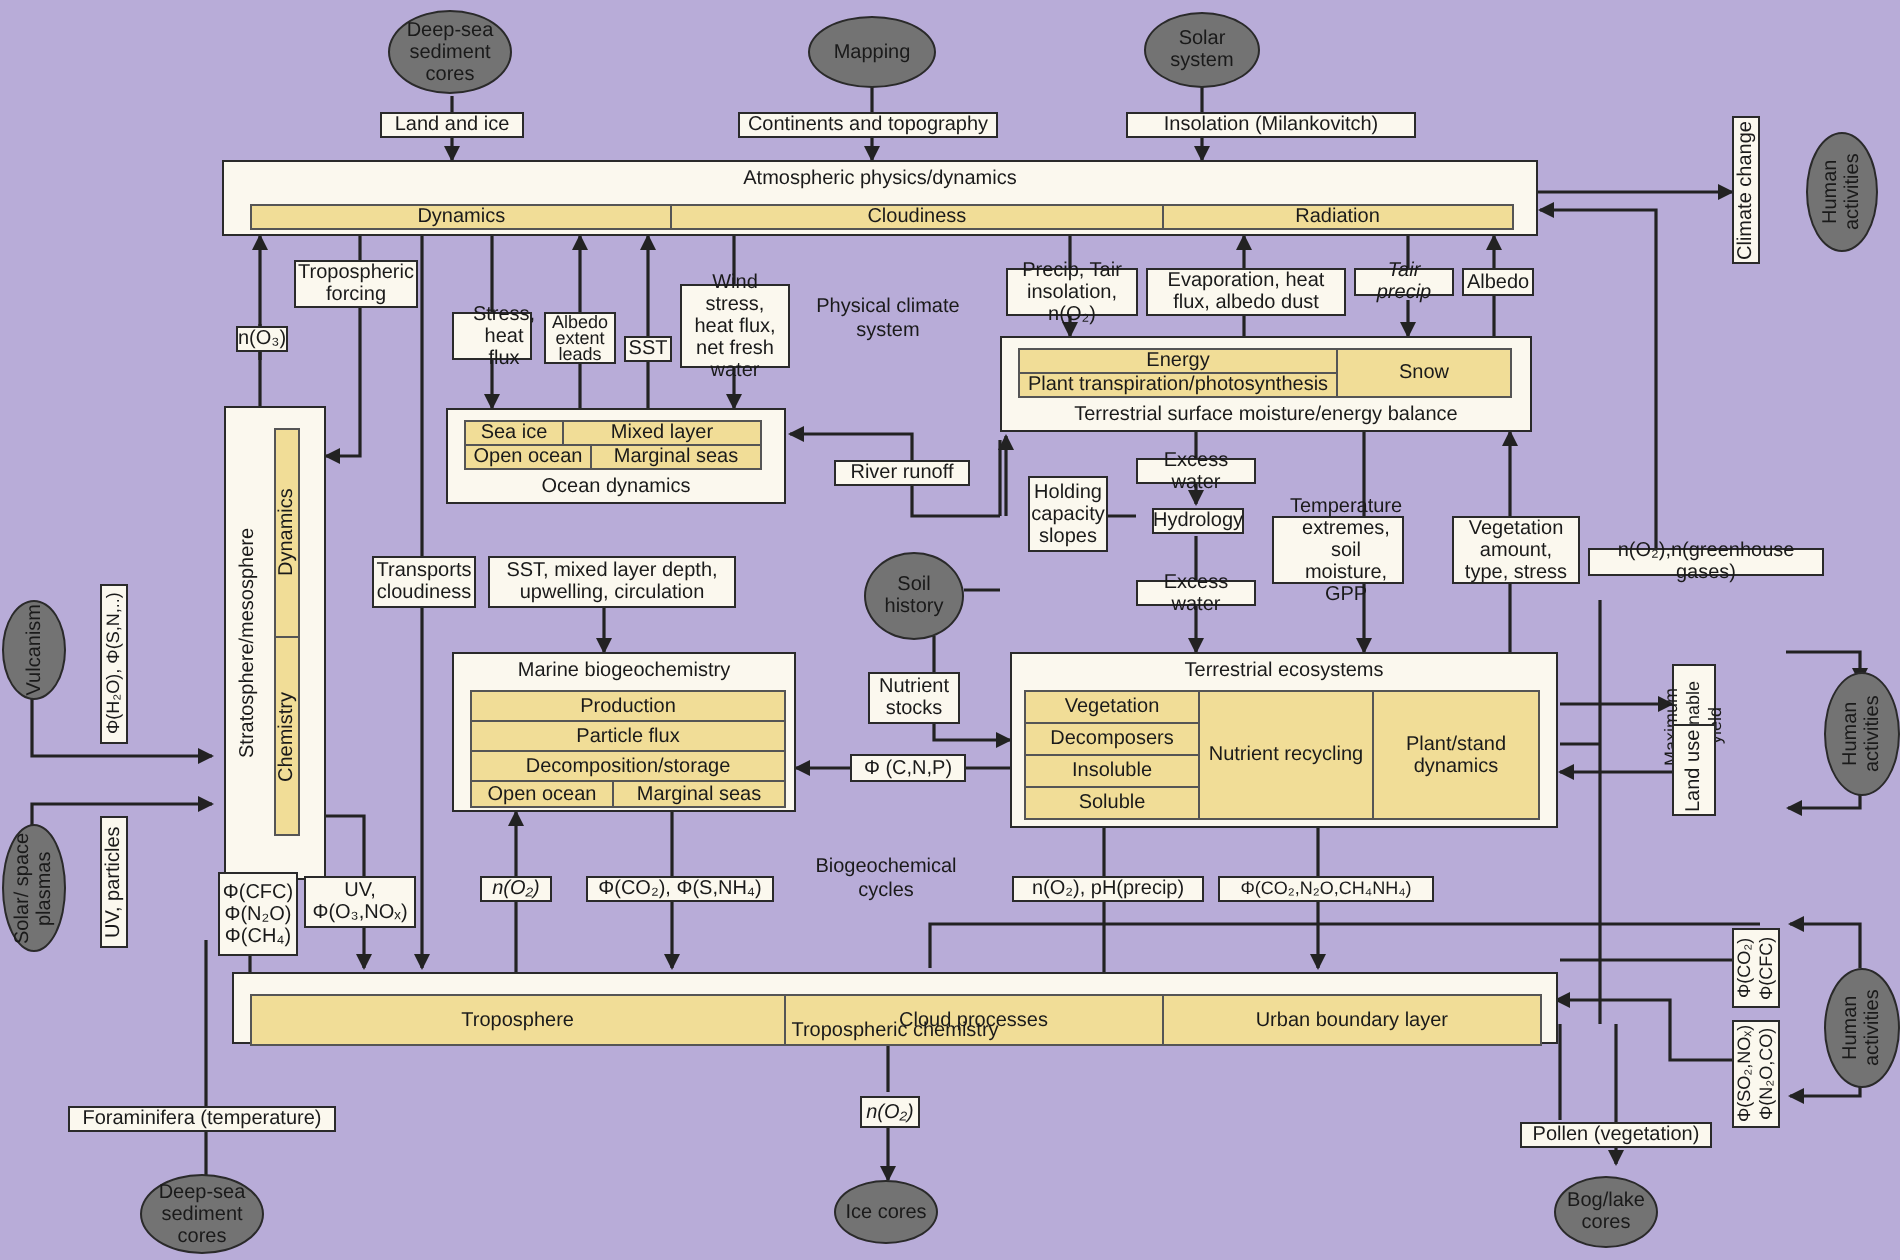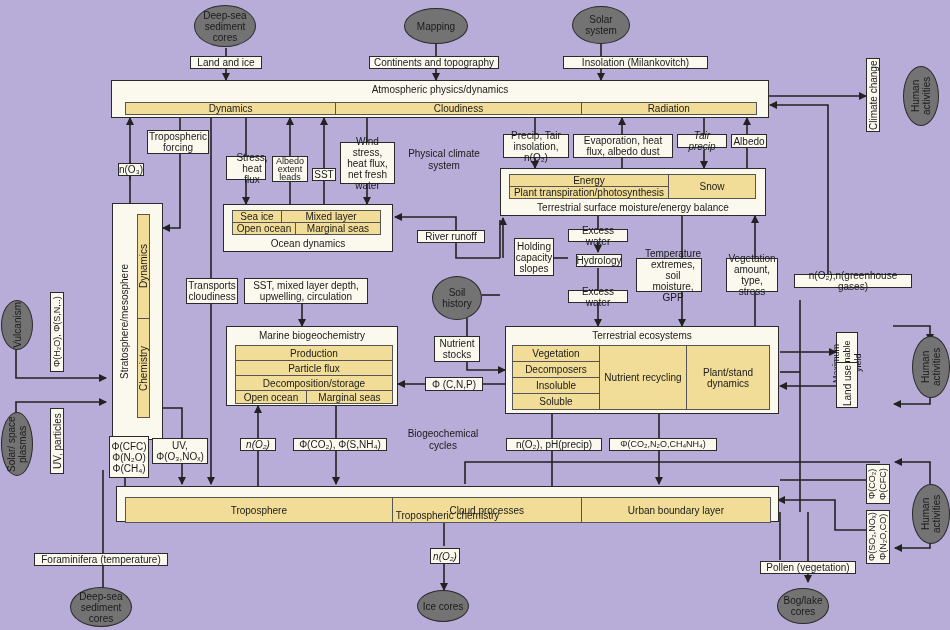--- a/index.html
+++ b/index.html
@@ -171,21 +171,21 @@
   <div class="cell" style="left:167px;top:5px;width:88px;height:25px;">Snow</div>
   <div class="cap" style="top:33px;">Terrestrial surface moisture/energy balance</div>
 </div>
 
 <div class="box" style="left:417px;top:230px;width:68px;height:13px;">River runoff</div>
 <div class="box" style="left:514px;top:238px;width:40px;height:38px;">Holding capacity slopes</div>
 <div class="box" style="left:568px;top:229px;width:60px;height:13px;">Excess water</div>
 <div class="box" style="left:576px;top:254px;width:46px;height:13px;">Hydrology</div>
 <div class="box" style="left:568px;top:290px;width:60px;height:13px;">Excess water</div>
 <div class="box" style="left:636px;top:258px;width:66px;height:34px;padding-left:10px;">Temperature extremes, soil moisture, GPP</div>
-<div class="box" style="left:726px;top:258px;width:52px;height:34px;">Vegetation amount, type, stress</div>
+<div class="box" style="left:726px;top:258px;width:64px;height:34px;">Vegetation amount, type, stress</div>
 <div class="box" style="left:794px;top:274px;width:118px;height:14px;">n(O₂),n(greenhouse gases)</div>
 
 <div class="big" style="left:112px;top:203px;width:51px;height:237px;">
   <div class="vert" style="position:absolute;left:4px;top:10px;width:14px;height:215px;display:flex;align-items:center;justify-content:center;">Stratosphere/mesosphere</div>
   <div class="cell vert" style="left:24px;top:10px;width:13px;height:105px;">Dynamics</div>
   <div class="cell vert" style="left:24px;top:114px;width:13px;height:100px;">Chemistry</div>
 </div>
 
 <div class="box" style="left:186px;top:278px;width:52px;height:26px;">Transports cloudiness</div>
 <div class="box" style="left:244px;top:278px;width:124px;height:26px;">SST, mixed layer depth, upwelling, circulation</div>

